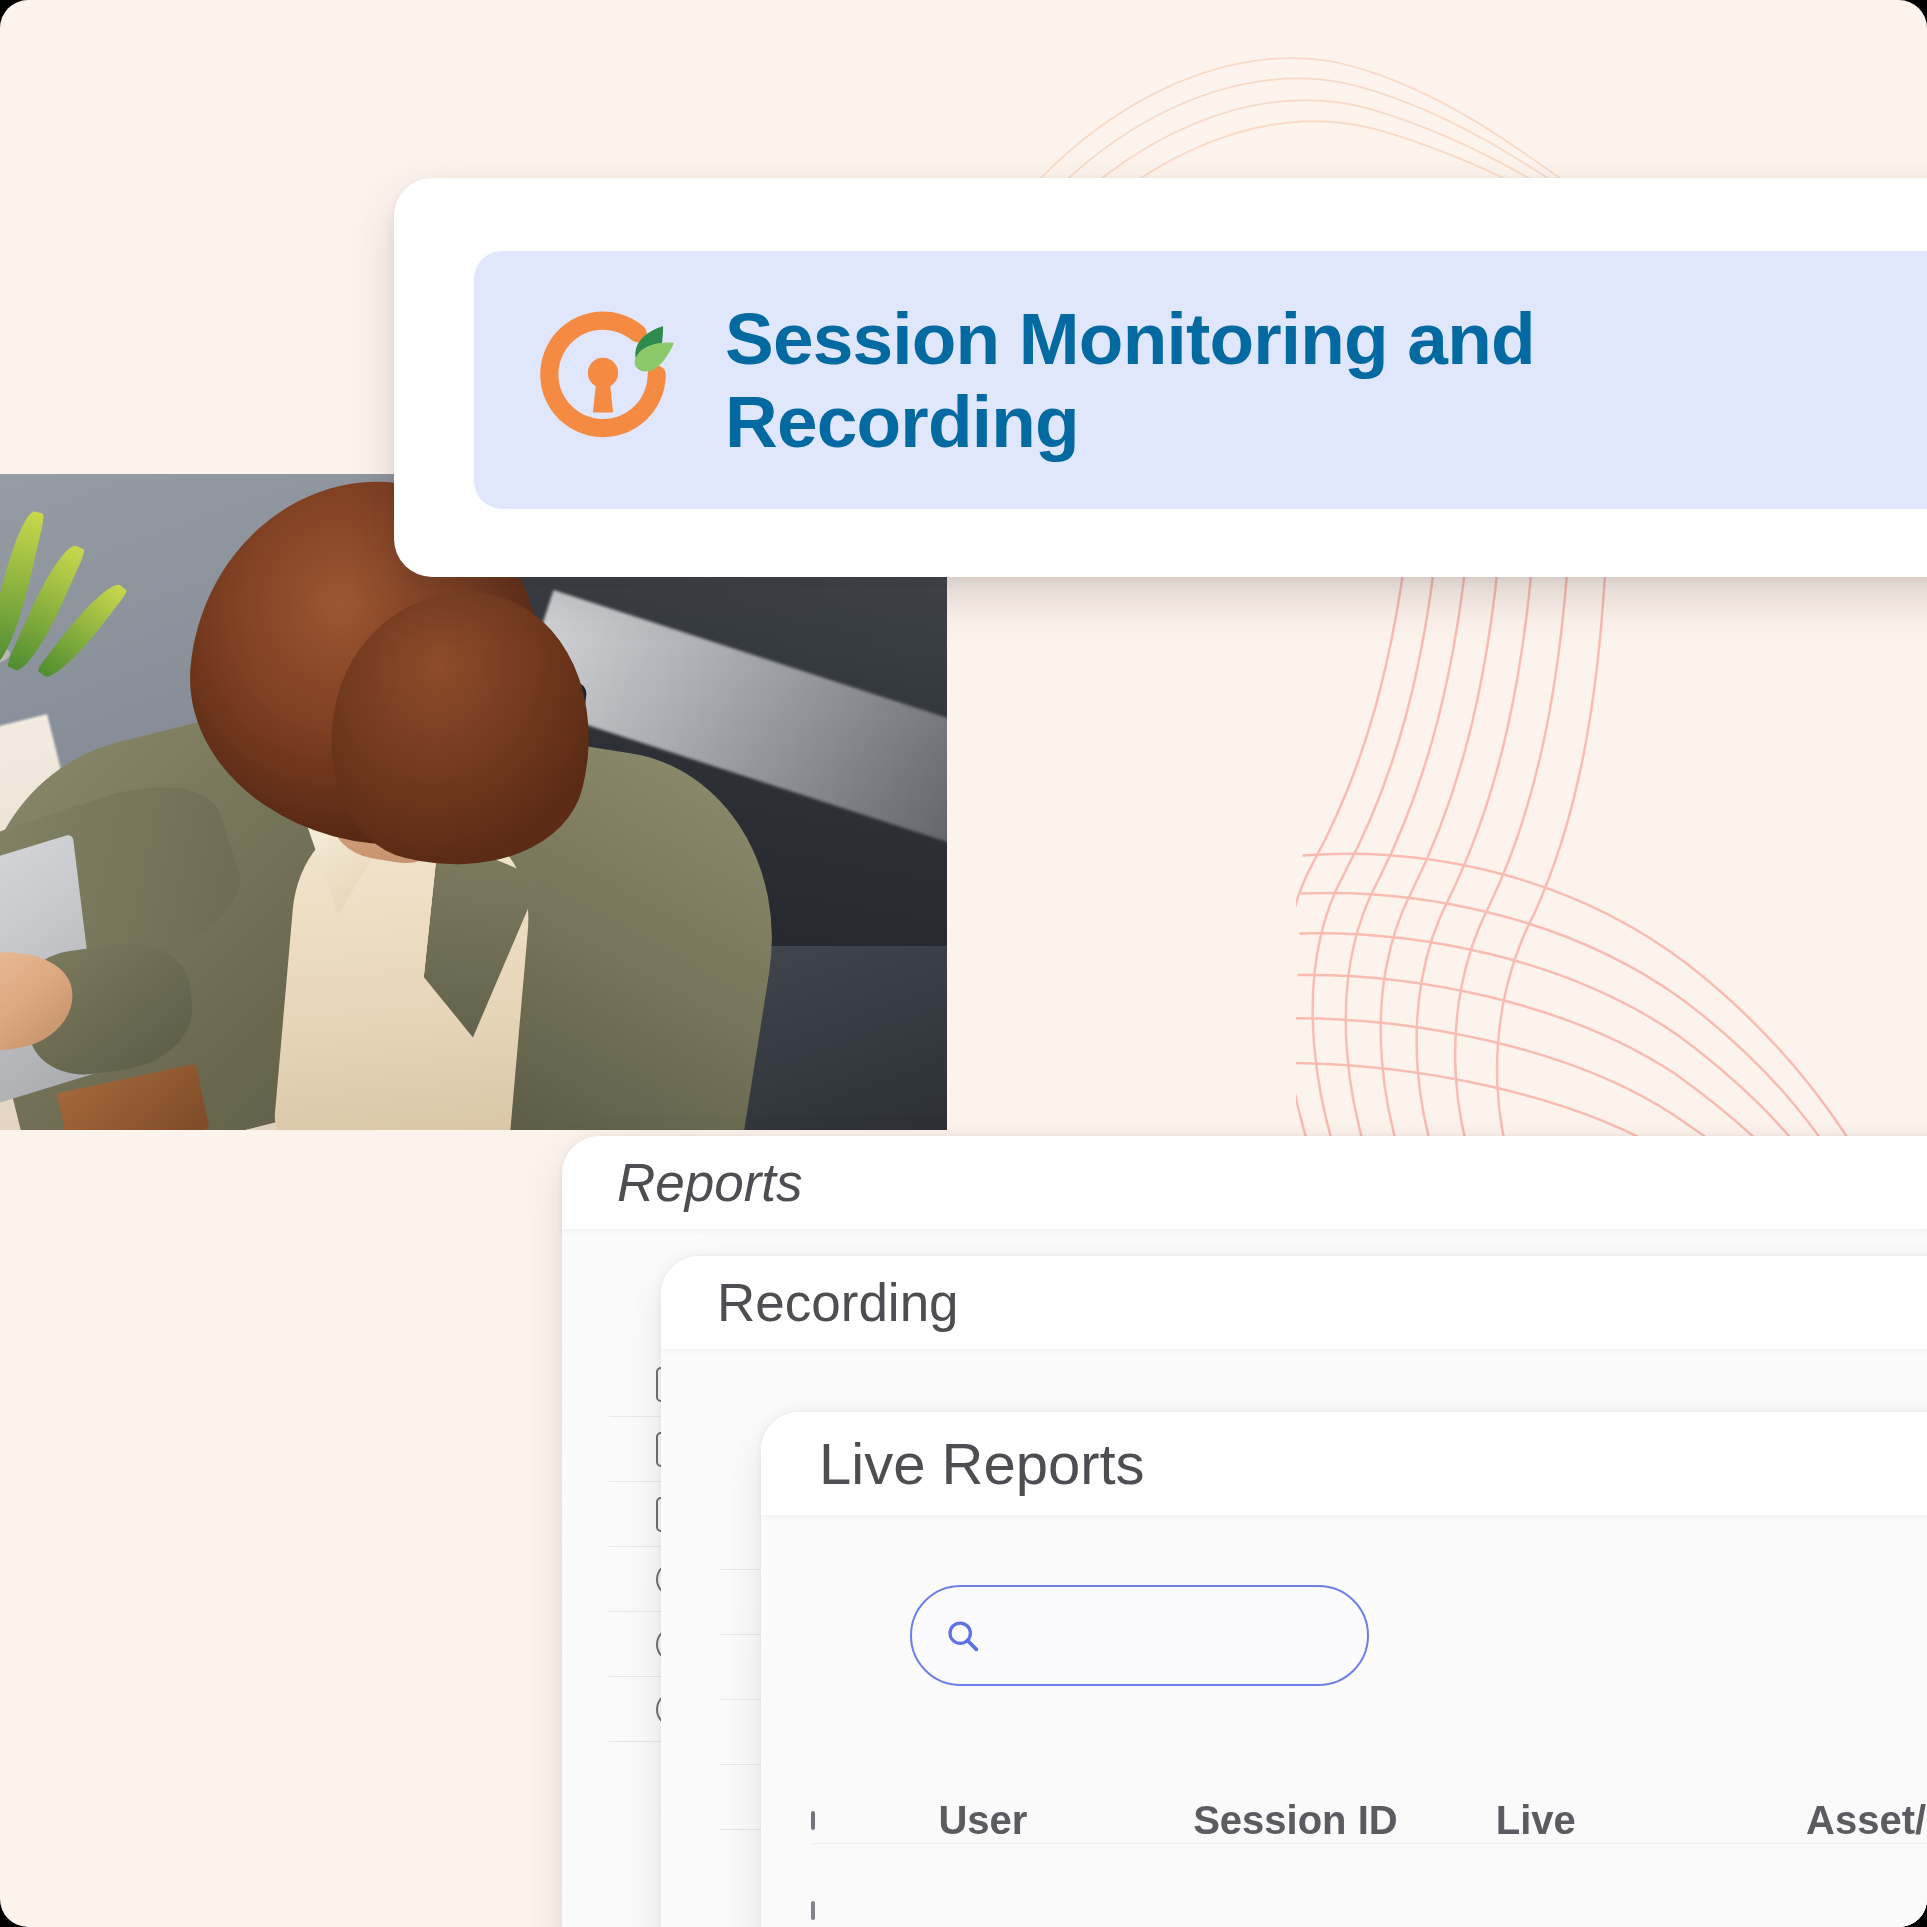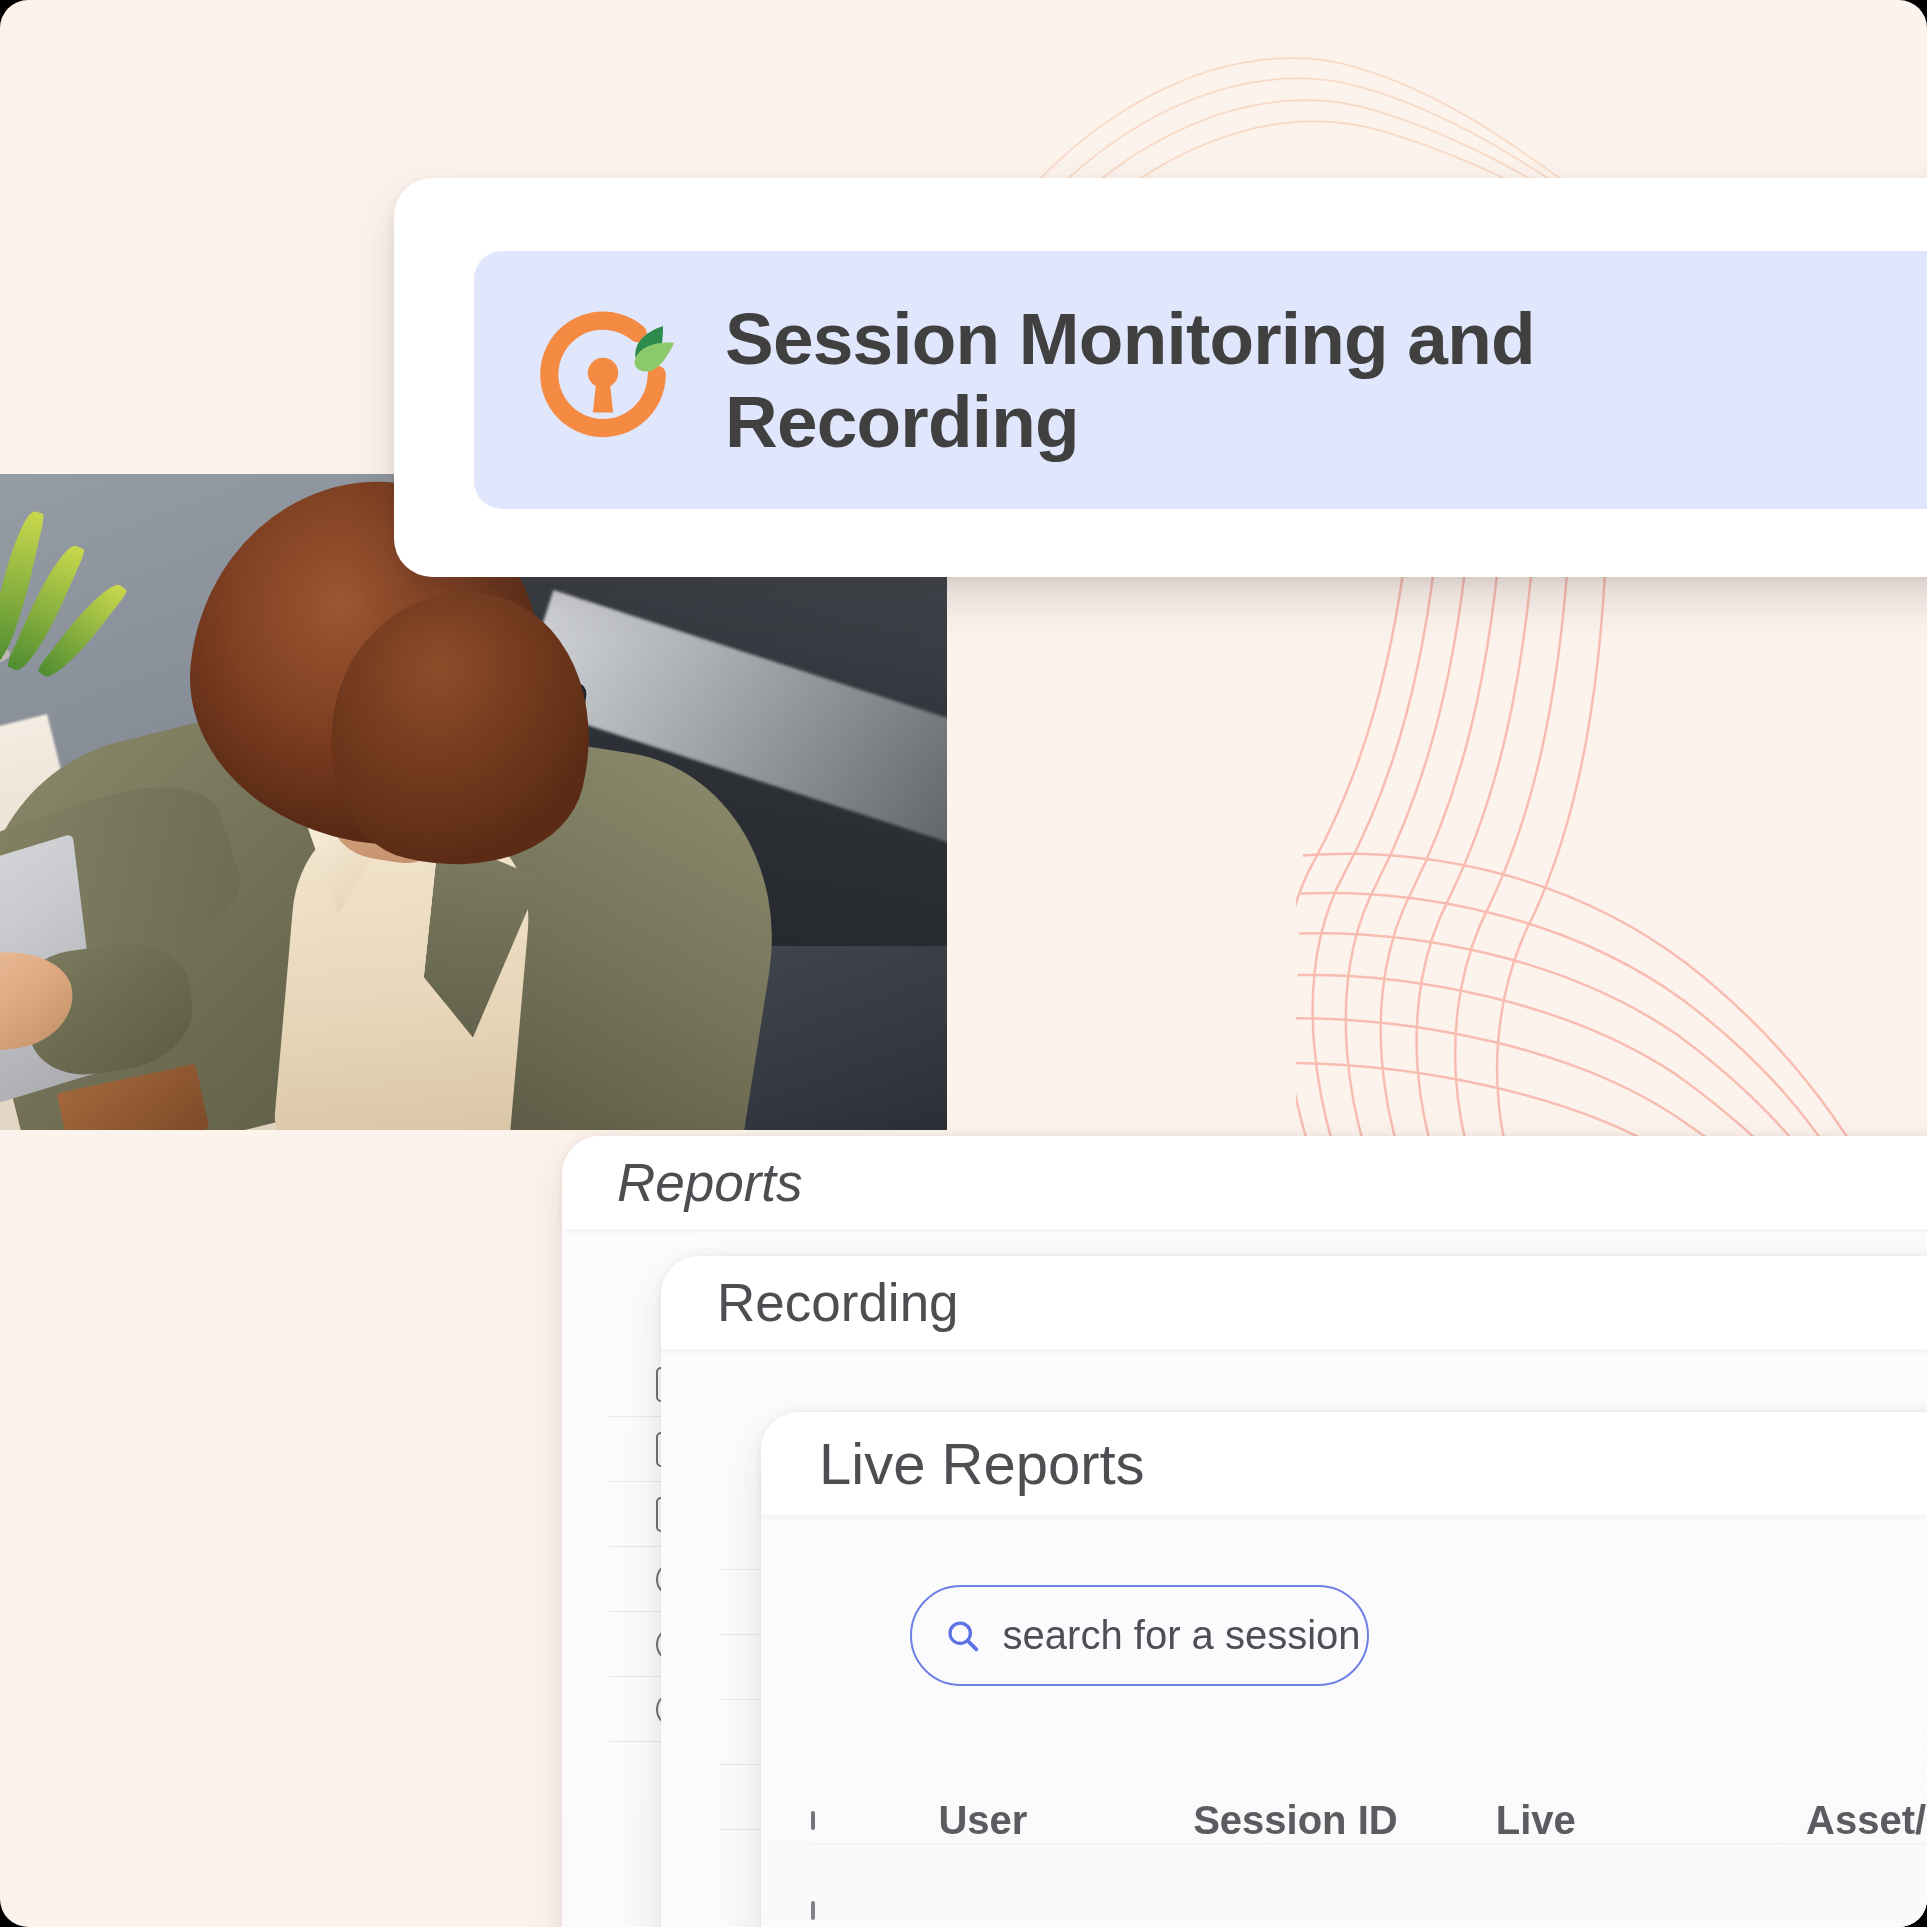--- a/index.html
+++ b/index.html
@@ -213,21 +213,21 @@
     border-radius: 28px;
     display: flex; align-items: center;
     padding-left: 50px;
     gap: 43px;
   }
   #brand-logo { width: 158px; height: 158px; flex: 0 0 158px; }
   #header-title {
     font-size: 73px;
     font-weight: 700;
     line-height: 1.14;
-    color: #404040;
+    color: #0369a1;
     letter-spacing: -0.8px;
     max-width: 955px;
   }
 
   
   .panel {
     position: absolute;
     background: linear-gradient(180deg, #FCFCFD 0%, #FAFAFB 100%);
     border-radius: 38px;
     box-shadow: 0 -1.7px 8.3px rgba(70,60,55,.05), 0 18.3px 42px rgba(70,60,55,.13);
@@ -476,21 +476,20 @@
     <div class="panel-header">
       <div class="panel-title">Live Reports</div>
     </div>
   </div>
 
   <div id="search-box">
     <svg id="search-icon" viewBox="0 0 24 24" fill="none">
       <circle cx="10.5" cy="10.5" r="6.6" stroke="#5D73E3" stroke-width="2.1"></circle>
       <line x1="15.3" y1="15.3" x2="21" y2="21" stroke="#5D73E3" stroke-width="2.4" stroke-linecap="round"></line>
     </svg>
-    <span id="search-placeholder">search for a session</span>
   </div>
 
   <div id="live-table">
     <div id="table-head">
       <div class="cellbox hd-check">
         <span class="chk"></span>
       </div>
       <div class="cellbox hd-user th">User</div>
       <div class="cellbox hd-sid th">Session ID</div>
       <div class="cellbox hd-type th">Live</div>

